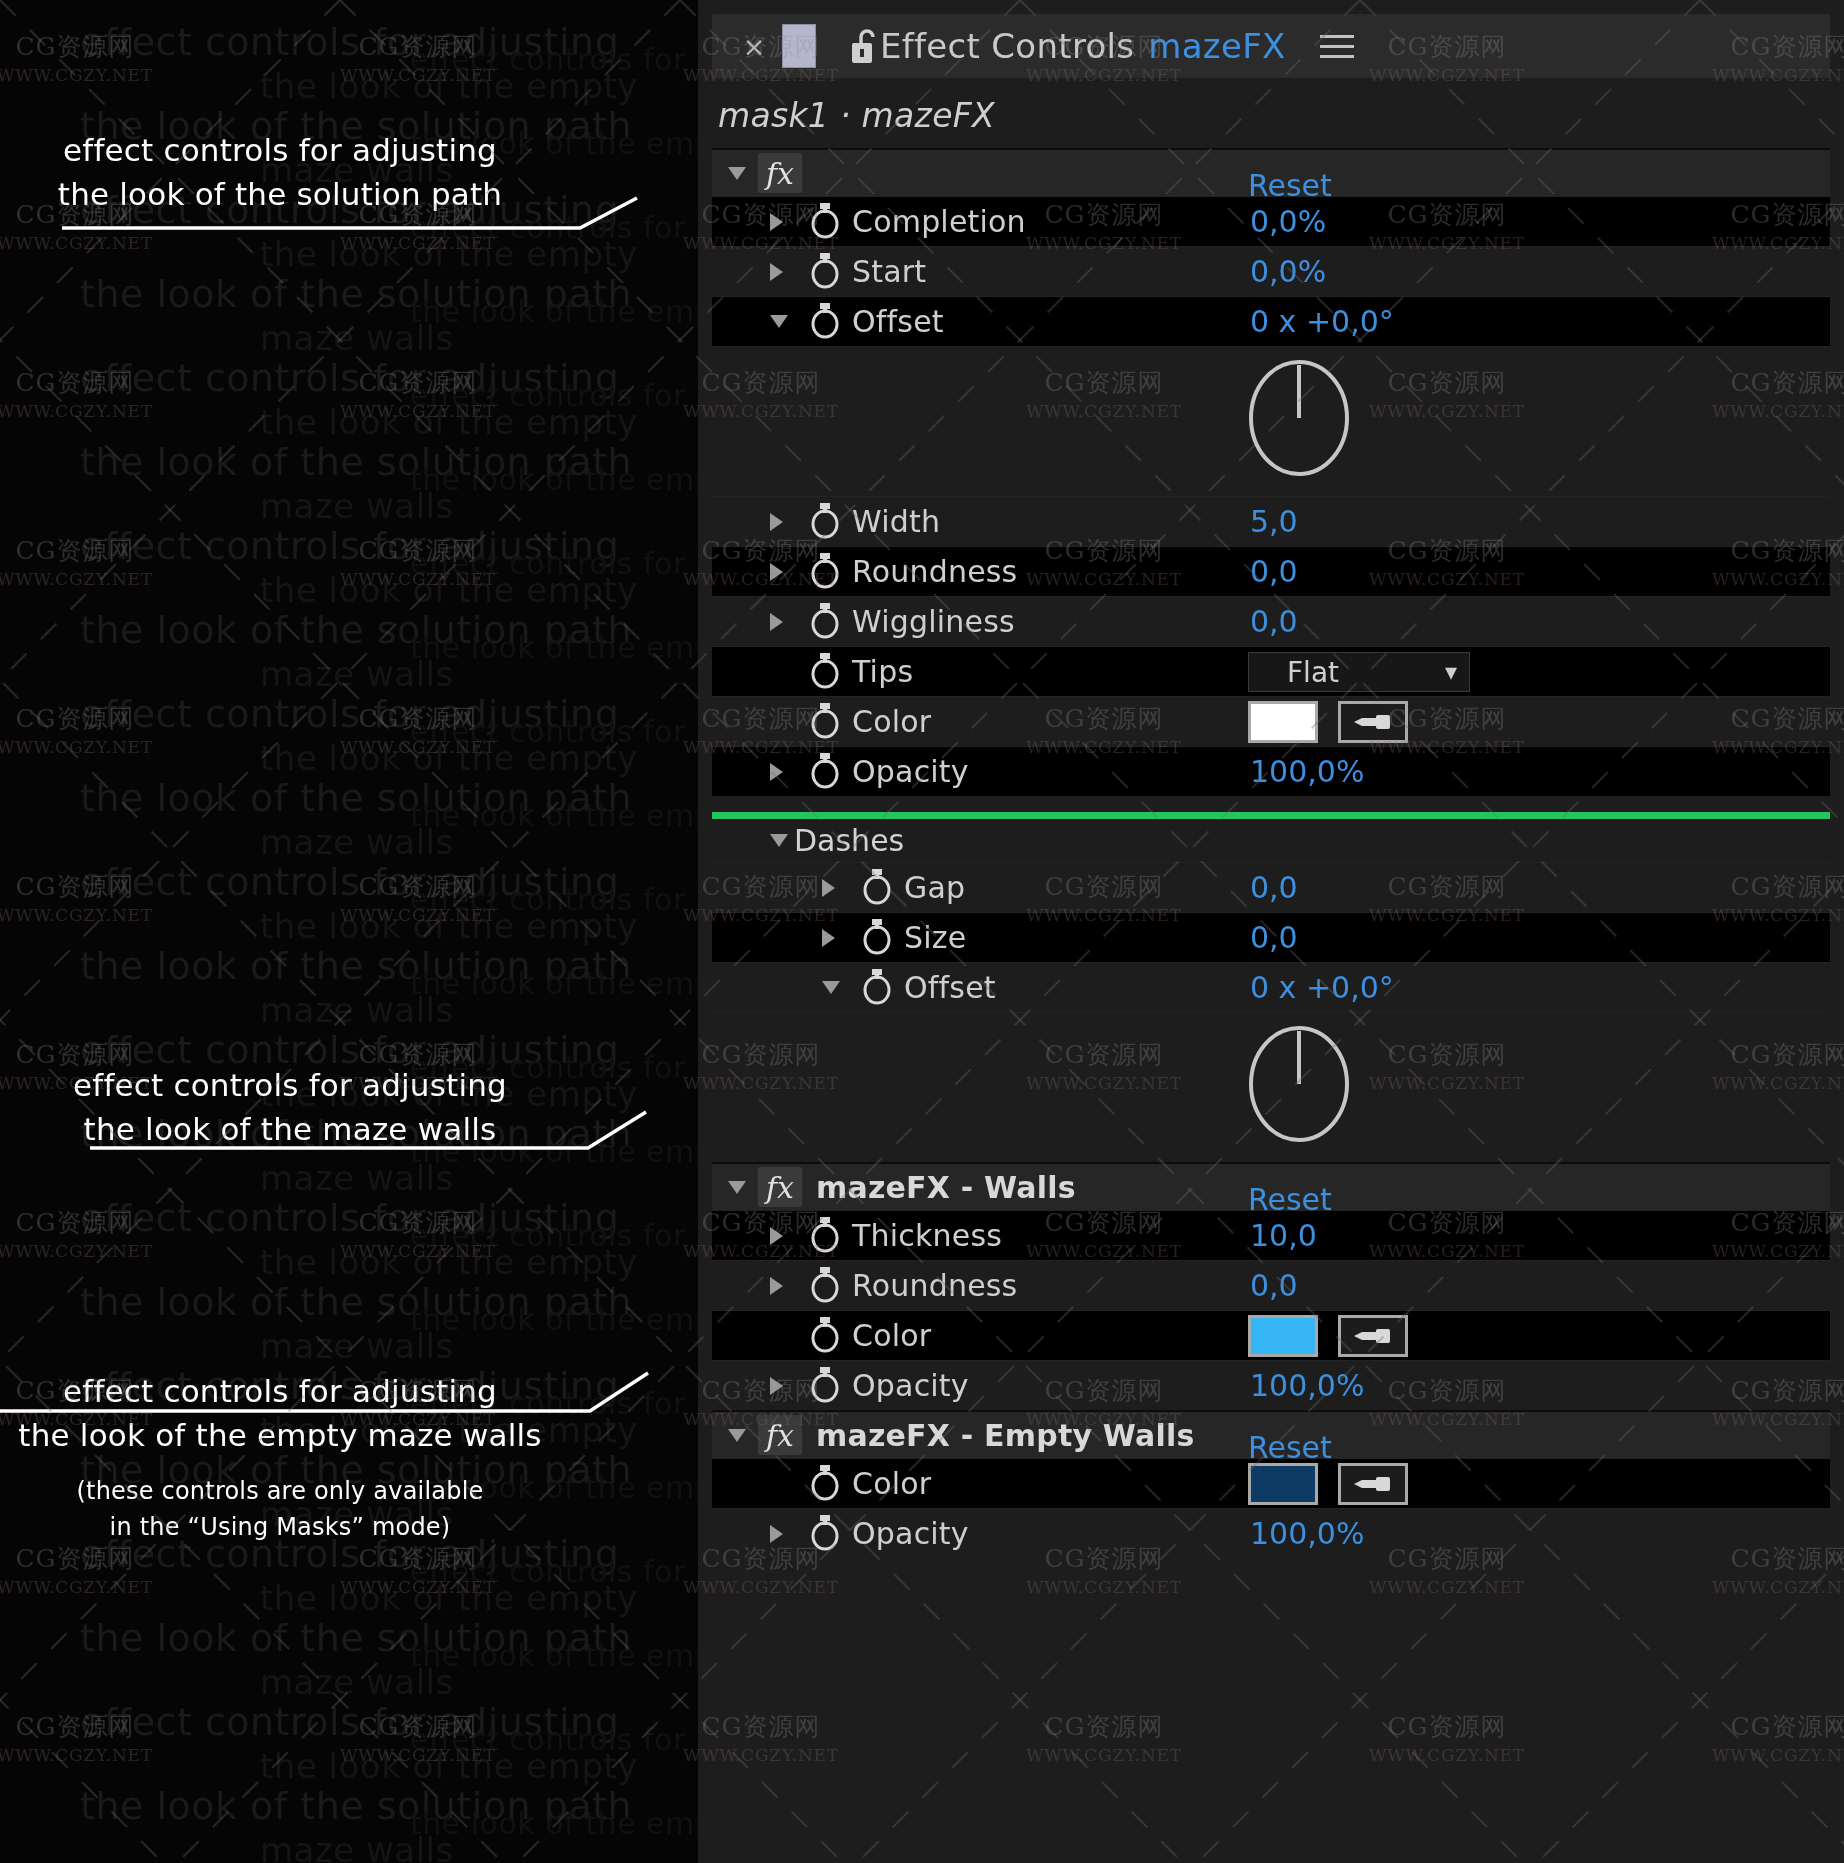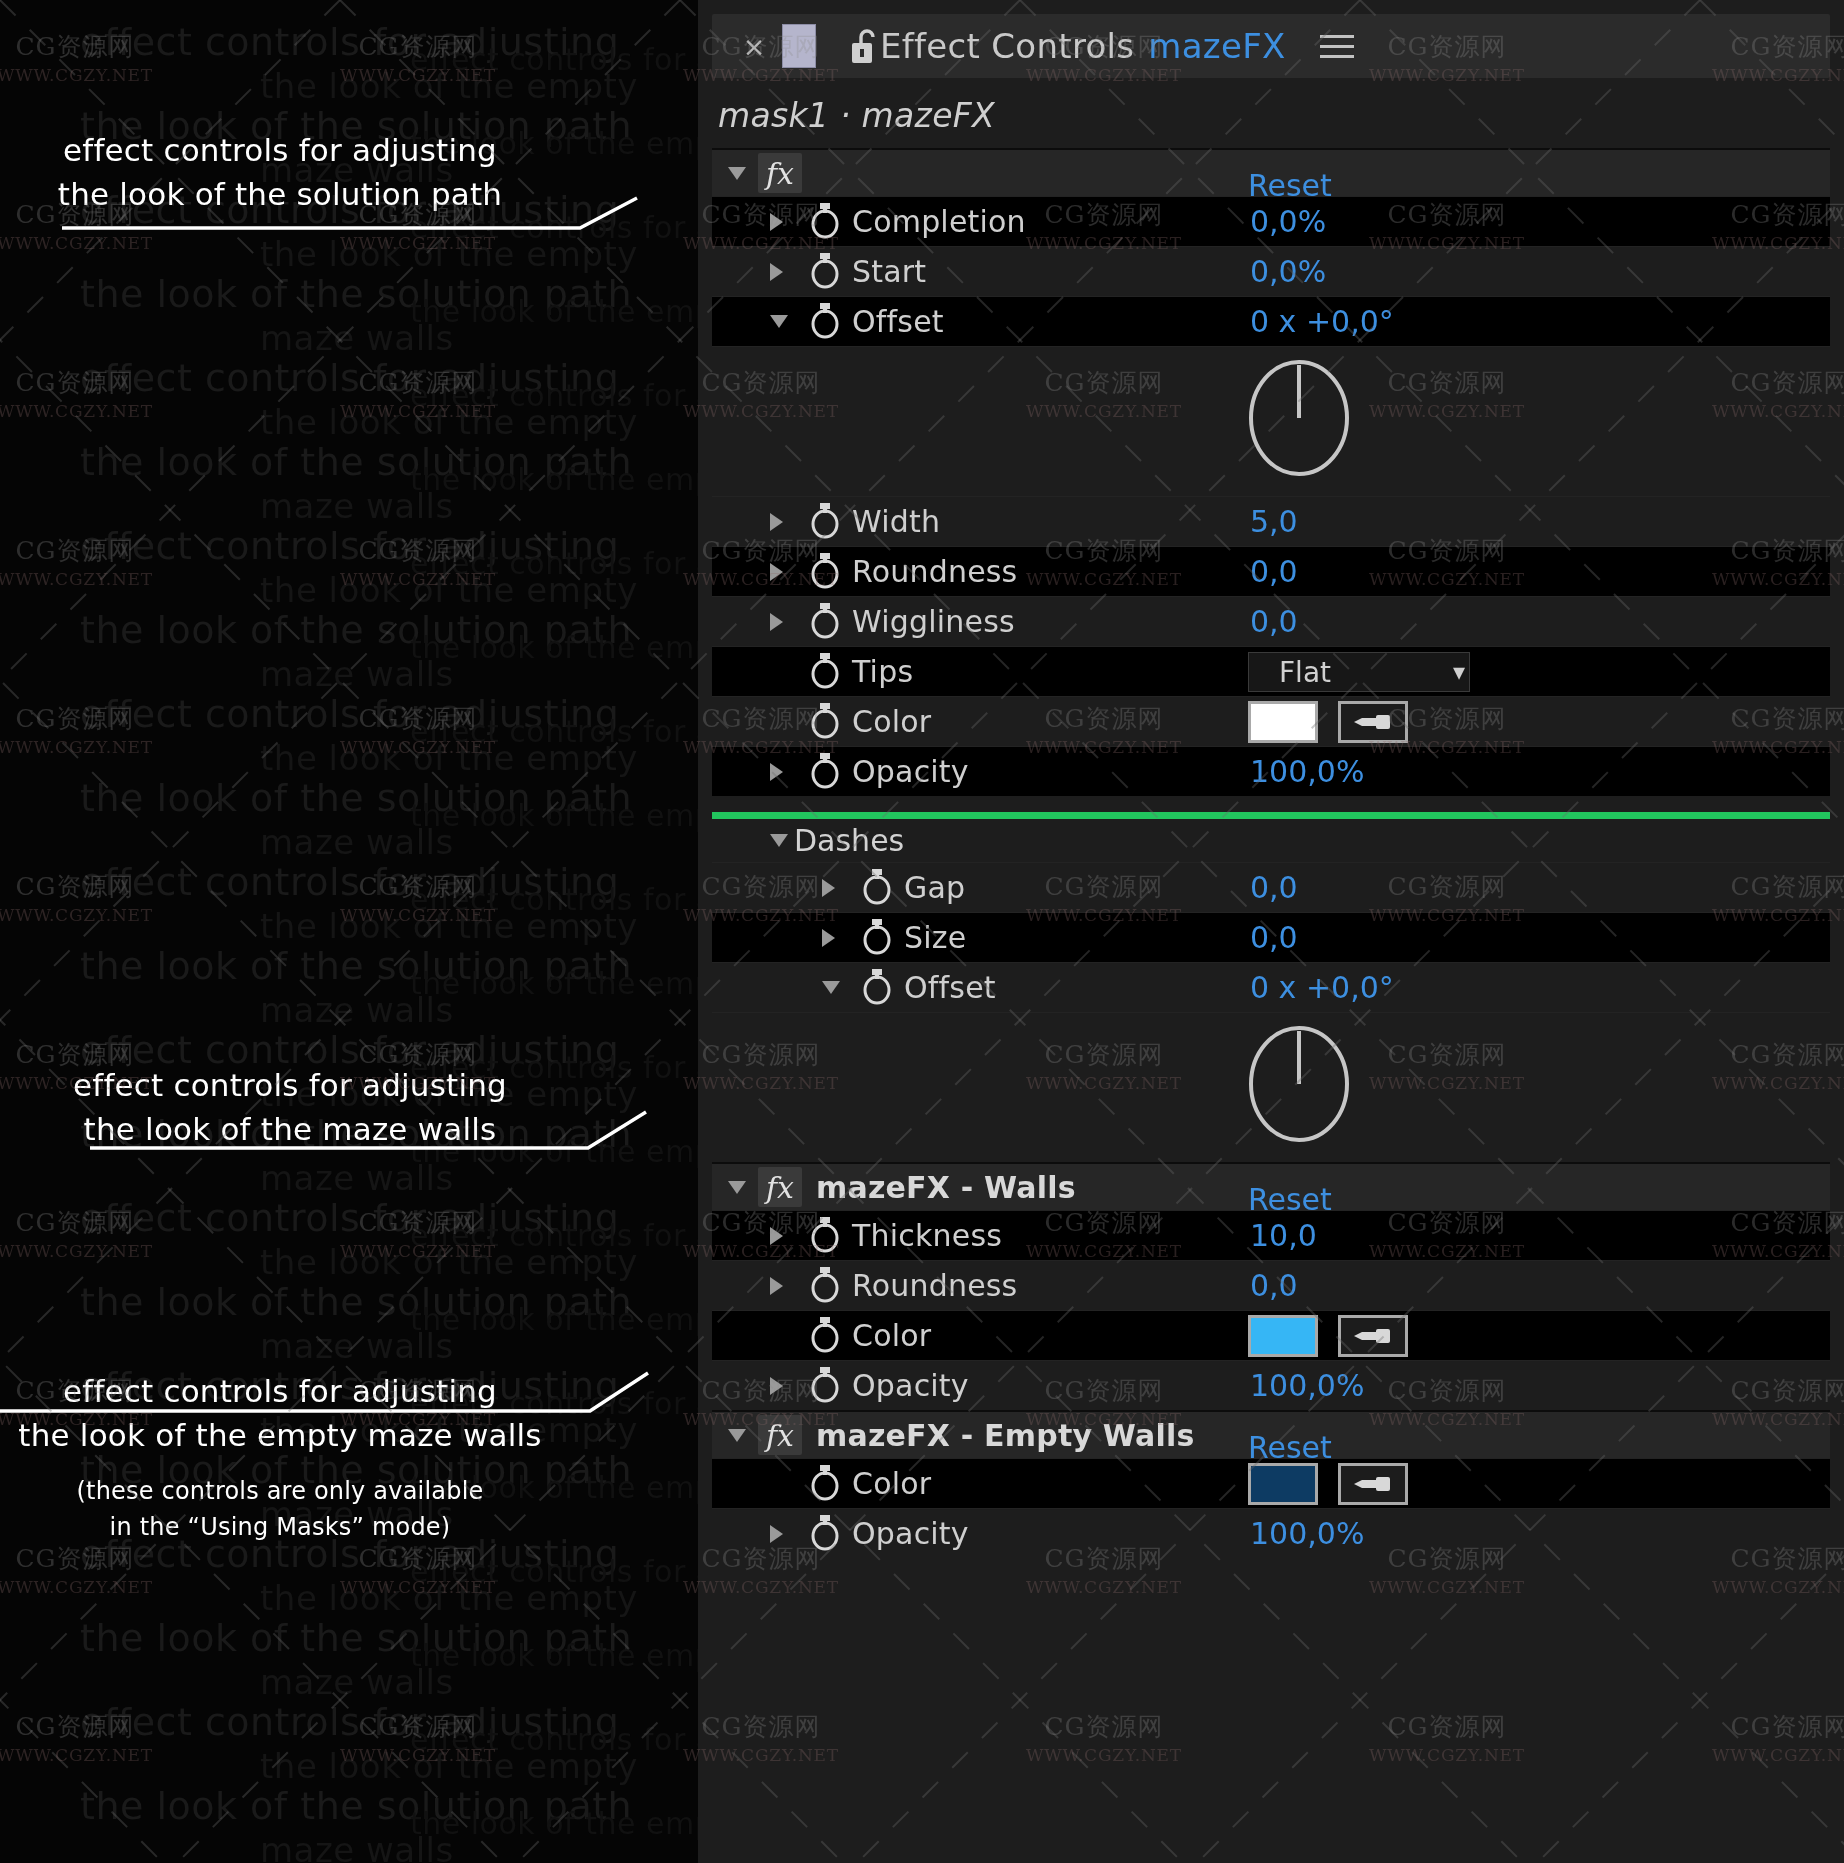--- a/index.html
+++ b/index.html
@@ -167,21 +167,21 @@
   .sub-head .tri { position:absolute; left:58px; }
   .sub-head .slabel {
     position:absolute; left:82px; font-size:30px; color:#d2d2d2;
     font-family:"DejaVu Sans", sans-serif;
   }
 
   .dd {
     position:absolute; left:536px; top:5px; width:222px; height:40px;
     background:#171717; border:1px solid #3a3a3a;
     display:flex; align-items:center; justify-content:space-between;
-    padding:0 4px; cursor:pointer;
+    padding:0 12px; cursor:pointer;
   }
   .dd .ddtext { font-size:28px; color:#d0d0d0; font-family:"DejaVu Sans", sans-serif; margin-left:26px;}
   .dd .ddchev { color:#cfcfcf; font-size:24px; }
 
   .swatch {
     position:absolute; left:536px; top:4px; width:70px; height:42px;
     border:3px solid #a9a9a9; cursor:pointer;
   }
   .eyedrop {
     position:absolute; left:626px; top:4px; width:70px; height:42px;

